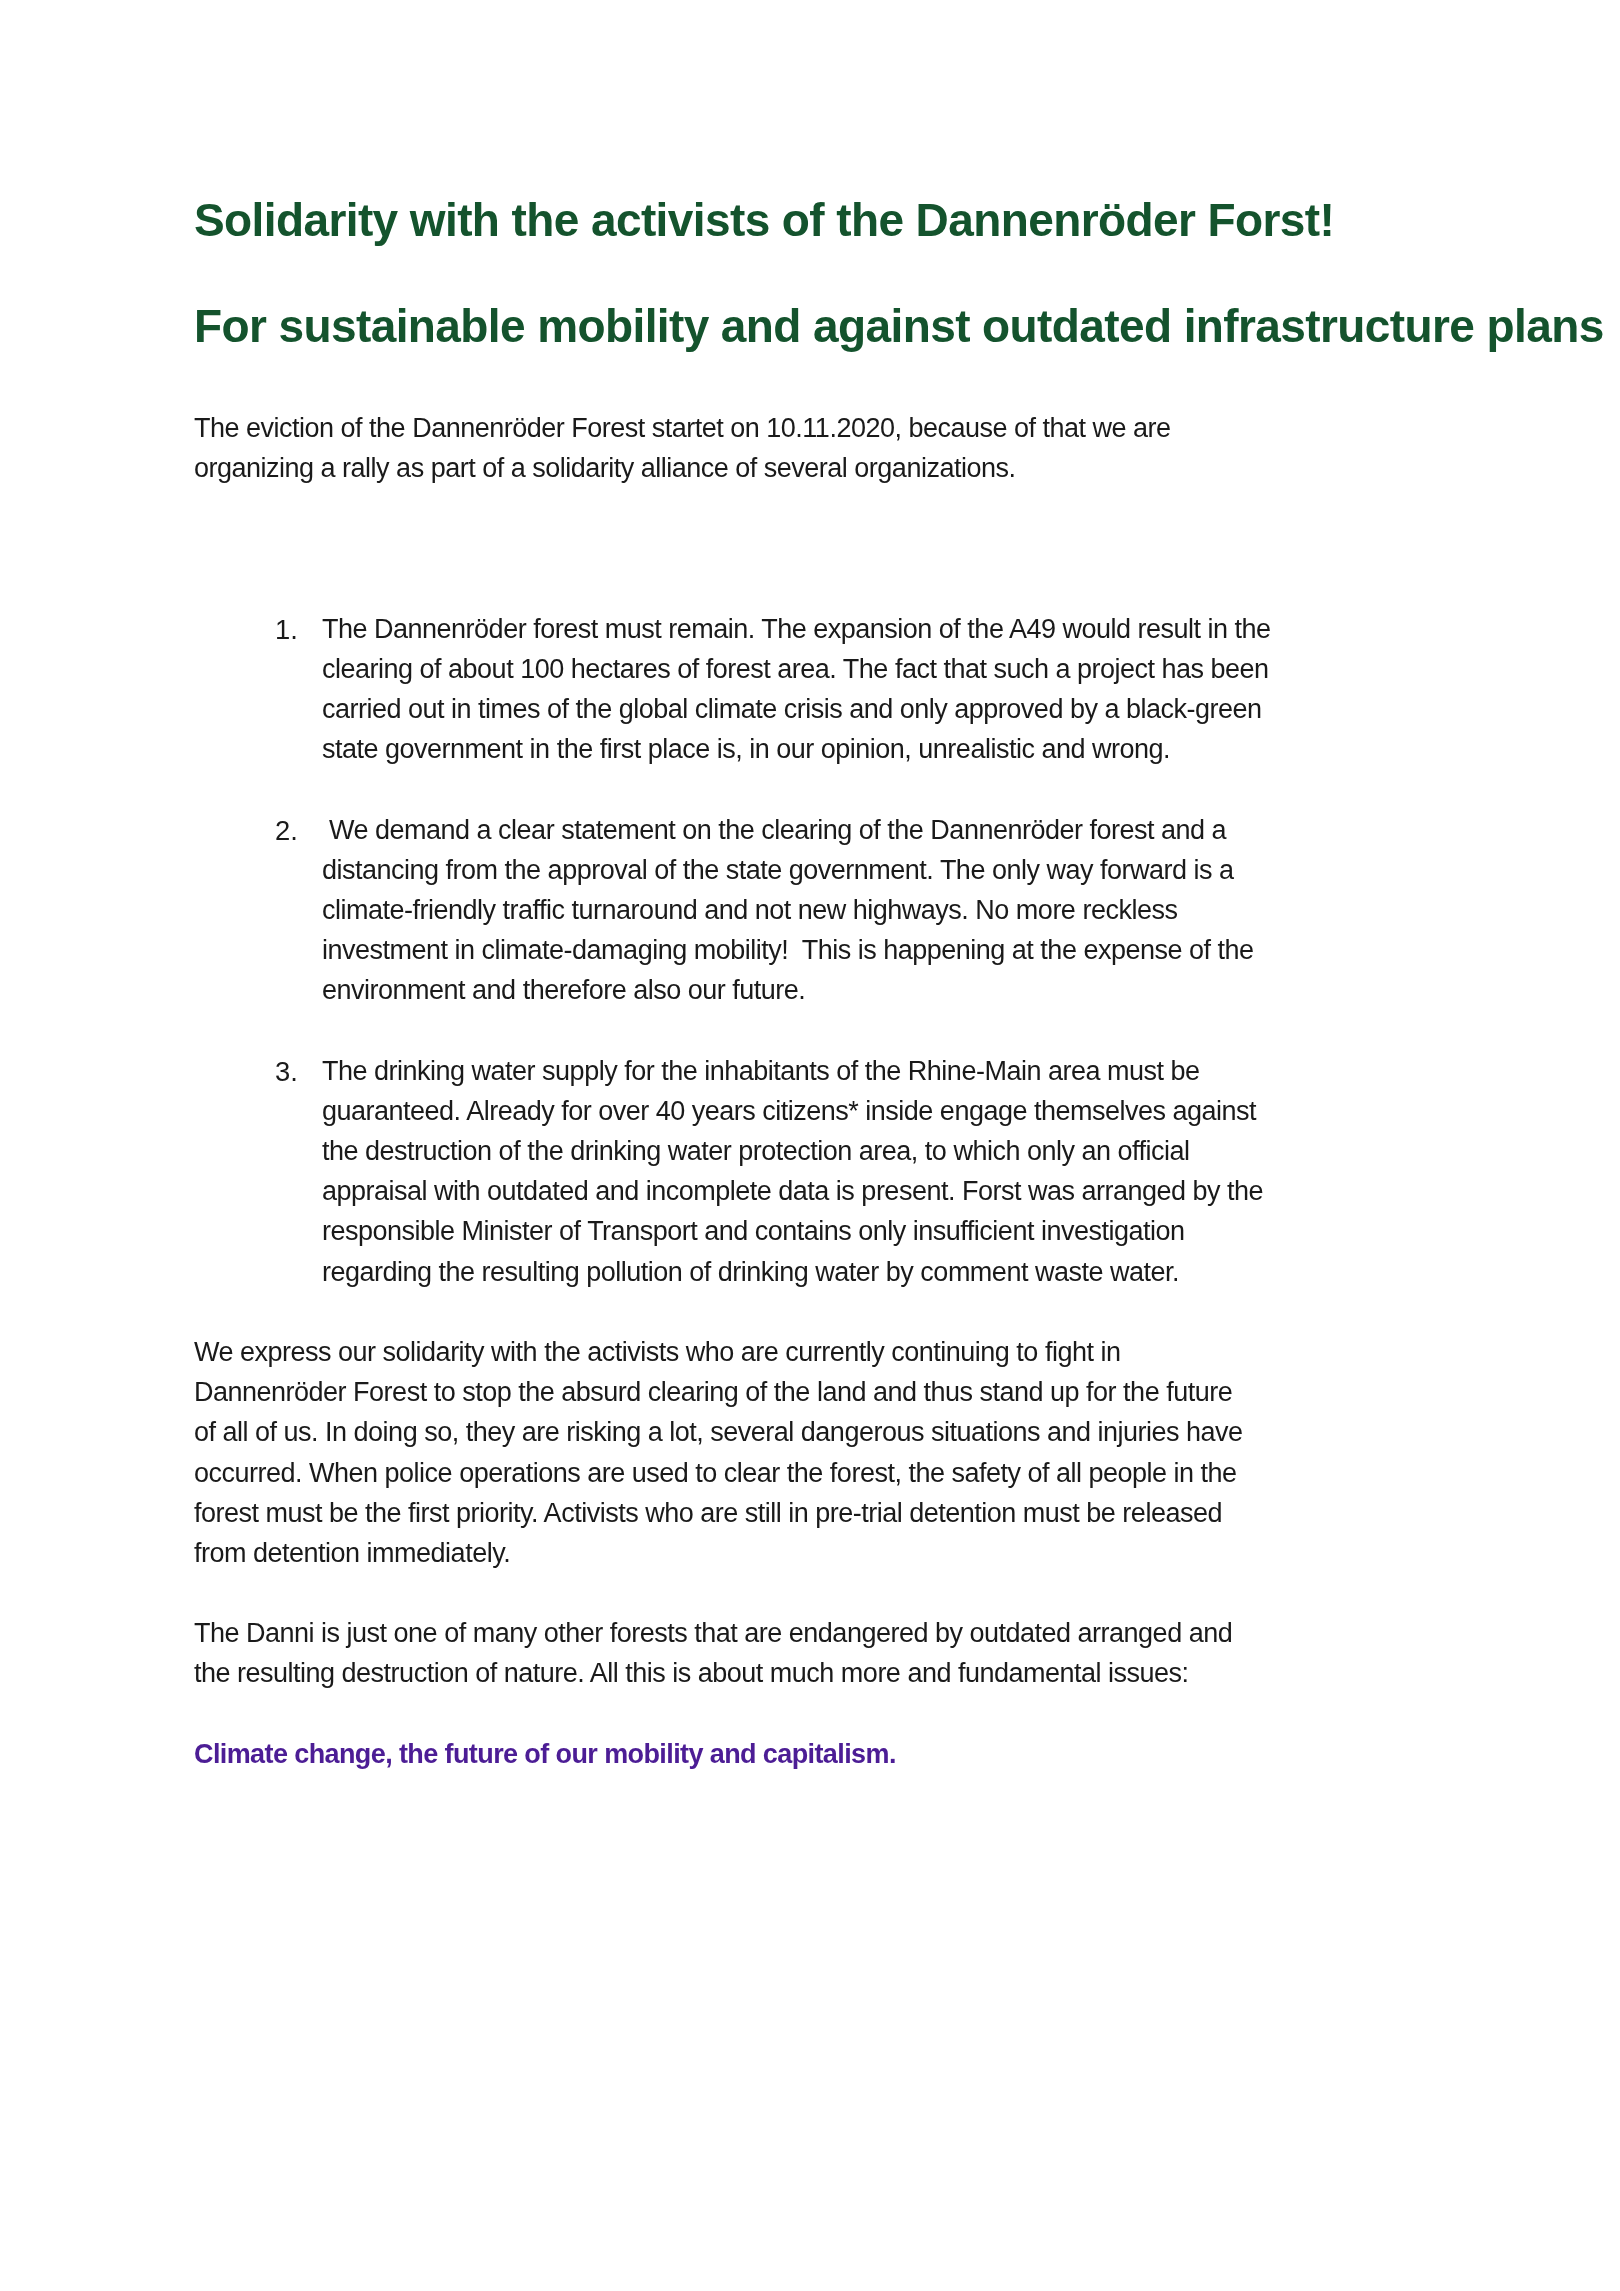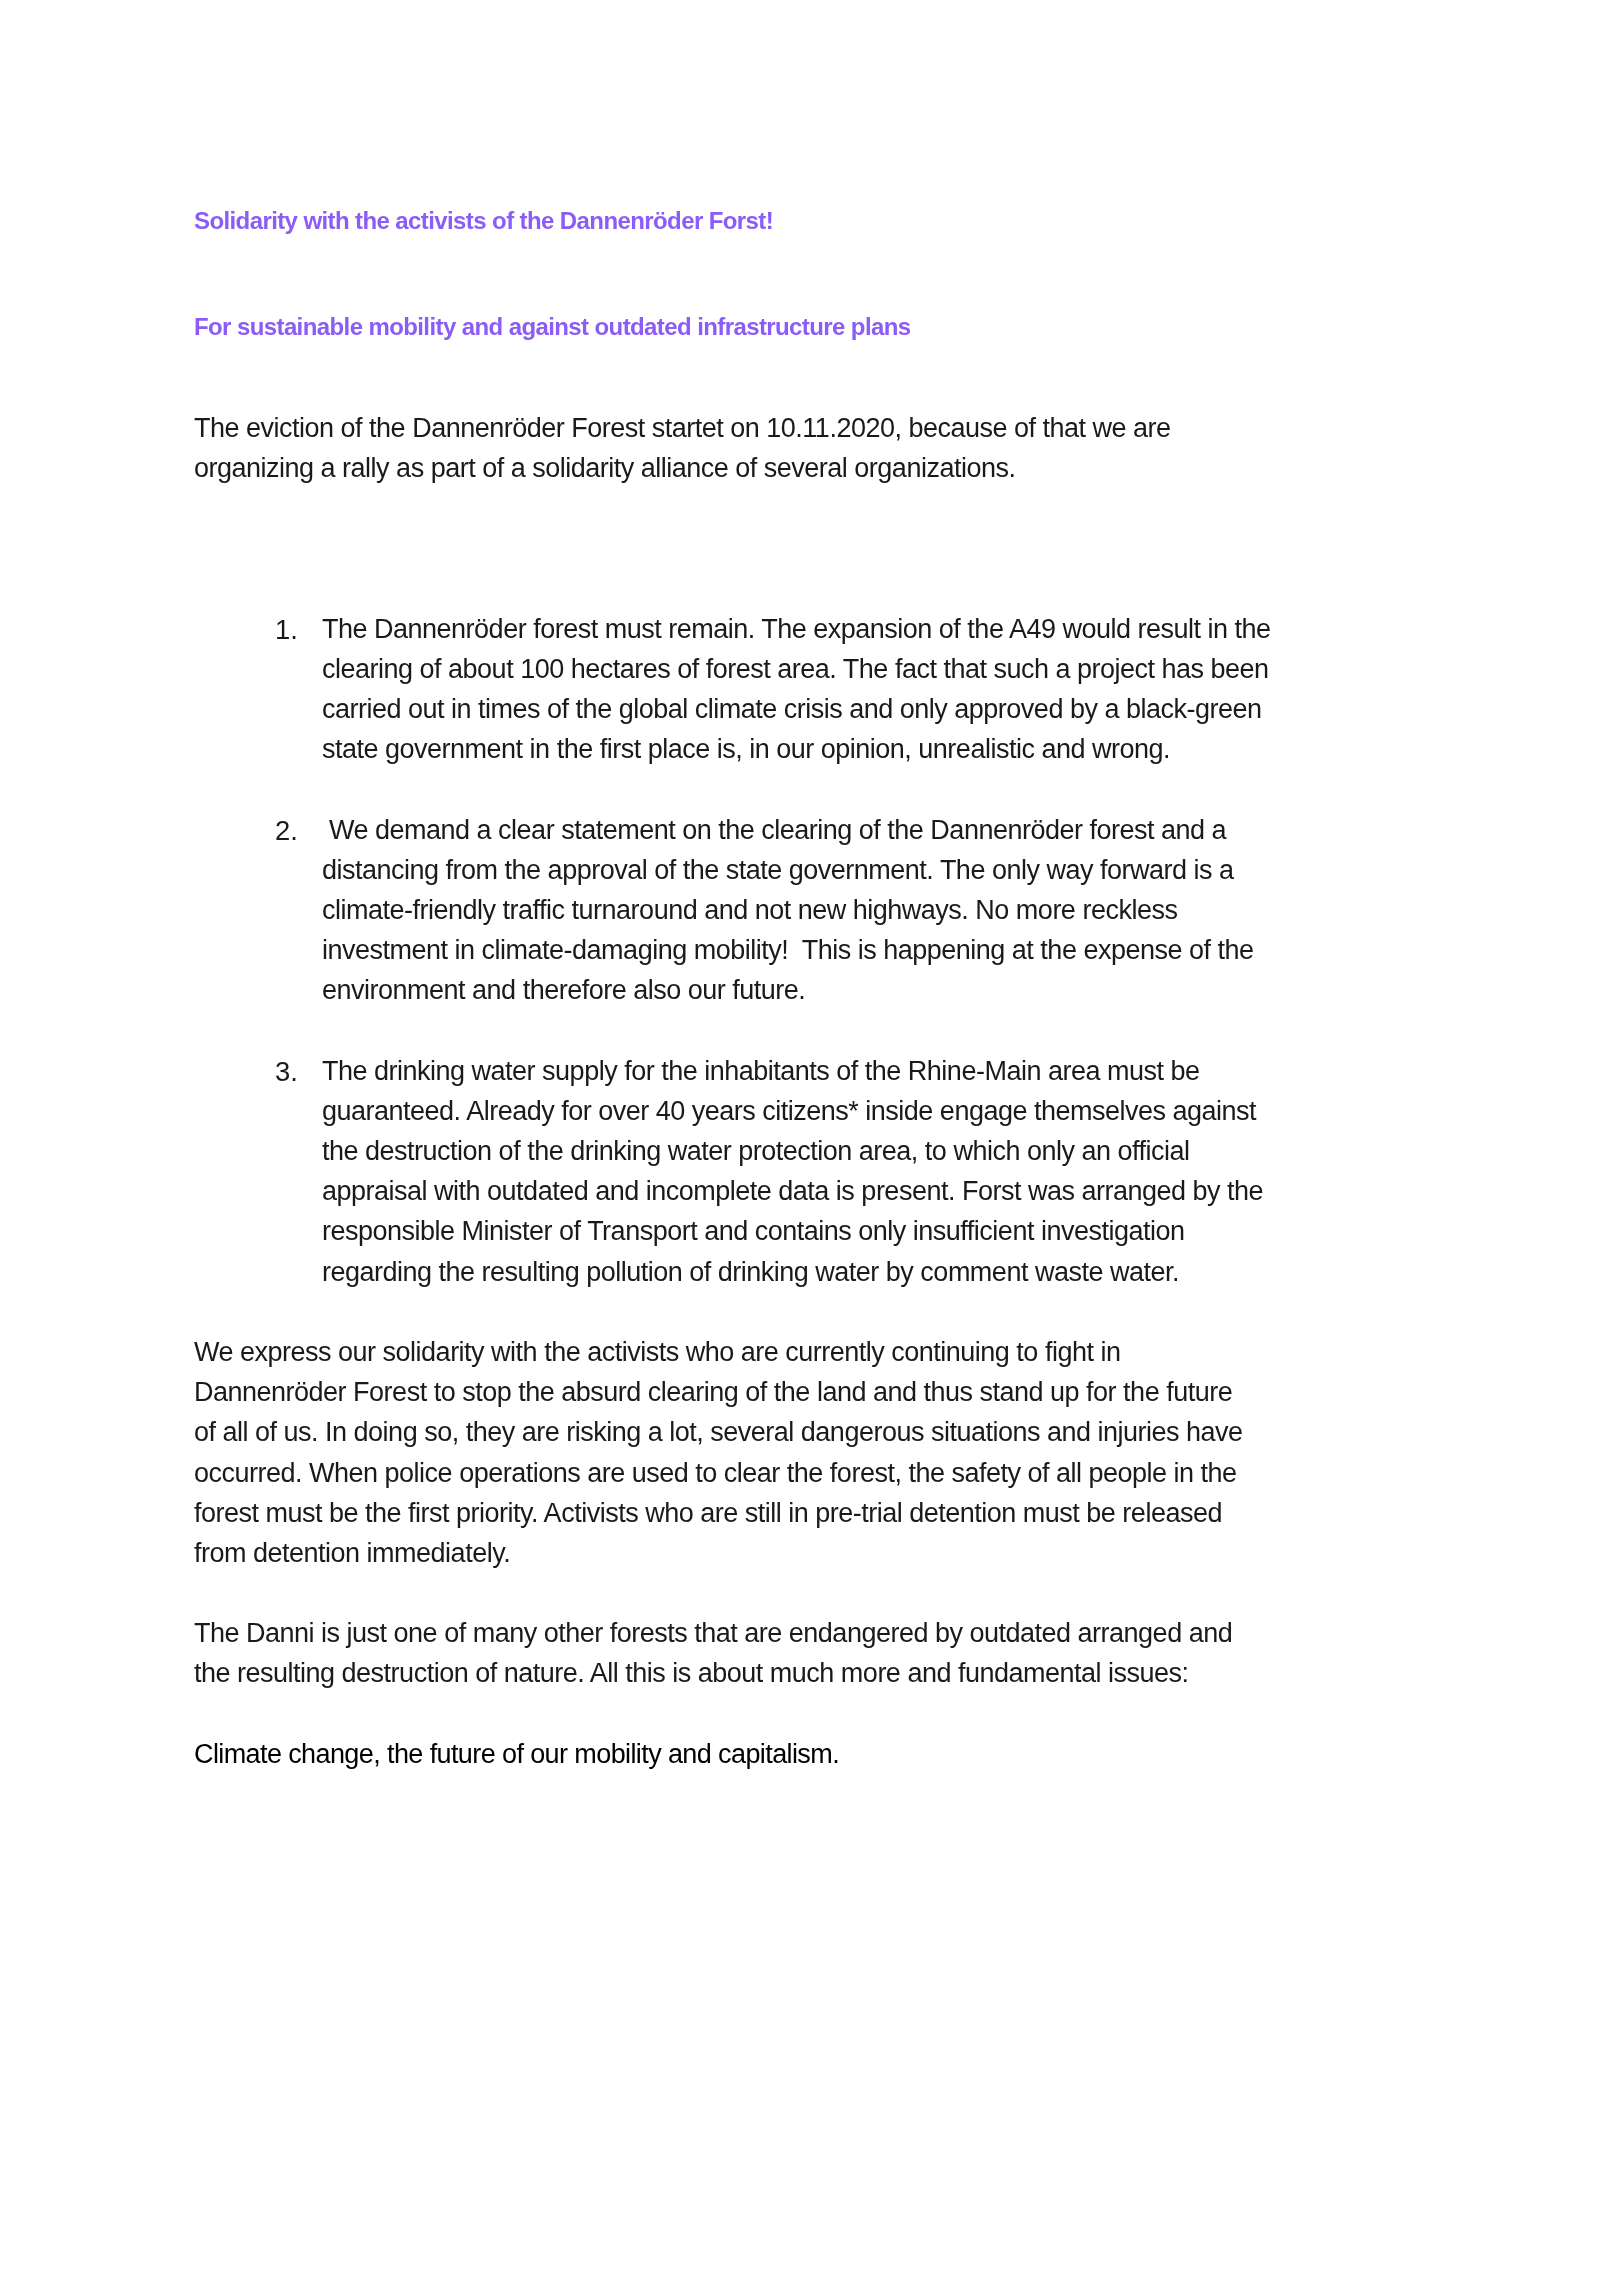--- a/index.html
+++ b/index.html
@@ -1,26 +1,26 @@
 <!DOCTYPE html>
 <html><head>
 <meta charset="utf-8">
 <style>
   html, body { margin: 0; padding: 0; background: #ffffff; }
   body { width: 1620px; height: 2292px; position: relative; overflow: hidden;
          font-family: "Liberation Sans", sans-serif; color: #161616; }
   .page { position: absolute; left: 0; top: 0; width: 1620px; height: 2292px; background: #fff; }
-  .h { position: absolute; left: 194px; font-weight: bold; font-size: 24px; letter-spacing: -0.6px;
-       white-space: nowrap; line-height: 39px; color: #8b5cf6; }
+  .h { position: absolute; left: 194px; font-weight: bold; font-size: 46px; letter-spacing: -0.6px;
+       white-space: nowrap; line-height: 39px; color: #14532d; }
   .line { position: absolute; white-space: nowrap; font-size: 27px; line-height: 33px;
           letter-spacing: -0.5px; color: #1a1a1a; }
   .p { left: 194px; }
   .li { left: 322px; }
   .num { position: absolute; left: 275px; font-size: 27.4px; line-height: 33px; color: #1a1a1a; white-space: nowrap; }
-  .bold { font-weight: normal; color: #000000; letter-spacing: -0.6px; text-align: right; }
+  .bold { font-weight: bold; color: #4c1d95; letter-spacing: -0.6px; text-align: right; }
 </style>
 </head>
 <body>
 
 <div class="page">
 
   <div class="h" style="top:201px">Solidarity with the activists of the Dannenröder Forst!</div>
   <div class="h" style="top:307px">For sustainable mobility and against outdated infrastructure plans</div>
 
   <div>

